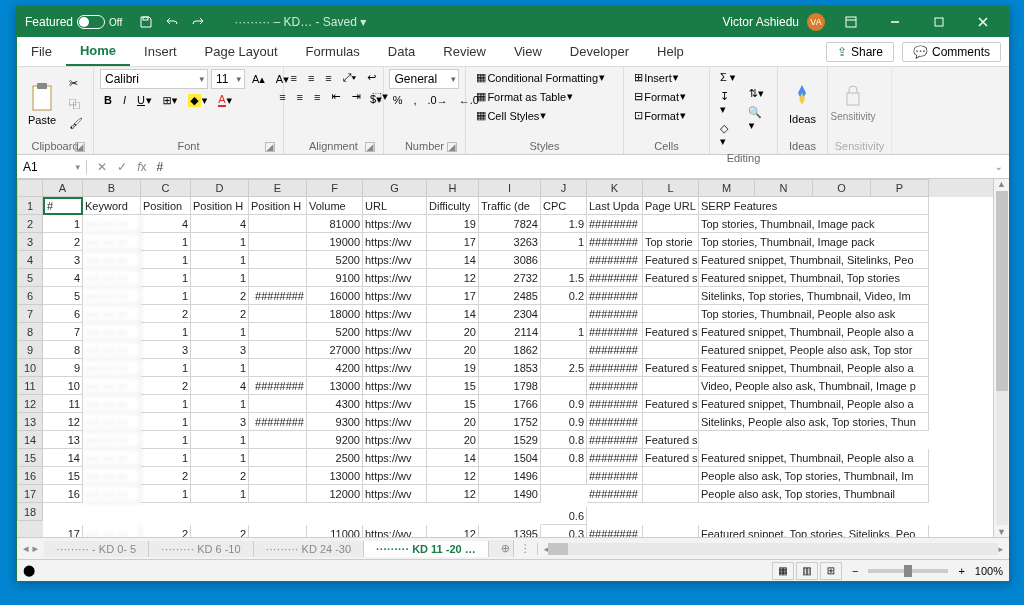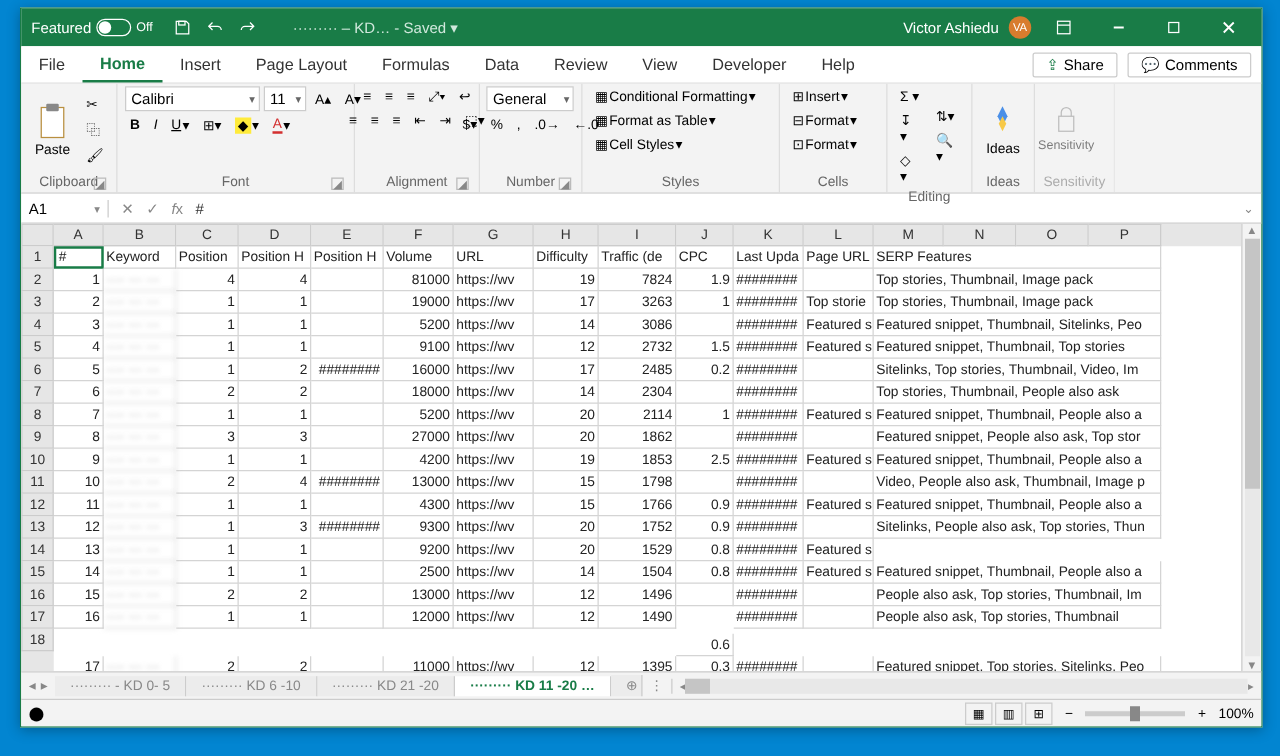--- a/index.html
+++ b/index.html
@@ -644,21 +644,21 @@
     </div>
   </div>
 
   <div class="sheet-tabs">
     <div class="sheet-nav">
       <span>◂</span>
       <span>▸</span>
     </div>
     <div class="sheet-tab">········· - KD 0- 5</div>
     <div class="sheet-tab">········· KD 6 -10</div>
-    <div class="sheet-tab">········· KD 21 -20</div>
+    <div class="sheet-tab">········· KD 24 -30</div>
     <div class="sheet-tab active">········· KD 11 -20 …</div>
     <div class="sheet-tab" style="width:24px;text-align:center">⊕</div>
     <span style="padding:0 6px;color:#888">⋮</span>
     <div class="hscroll">
       <span style="font-size:9px;color:#888">◂</span>
       <div class="hscroll-track">
           <div class="hscroll-thumb"></div>
         </div>
       <span style="font-size:9px;color:#888">▸</span>
     </div>

